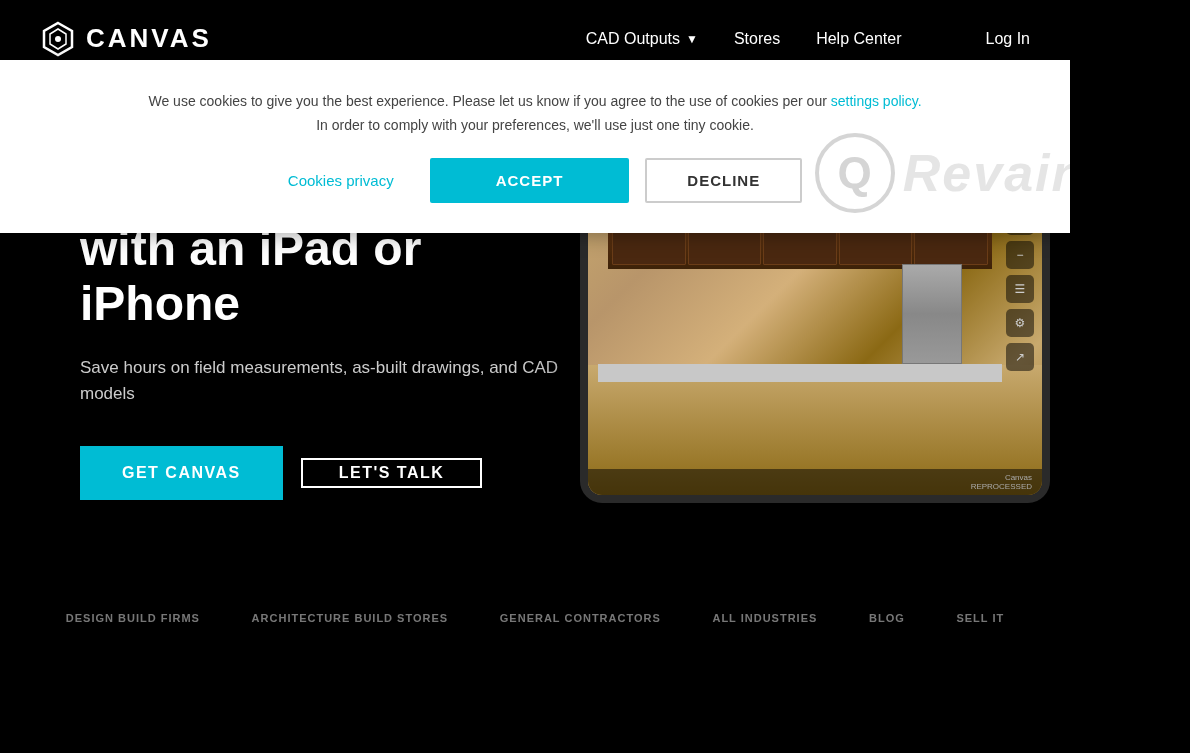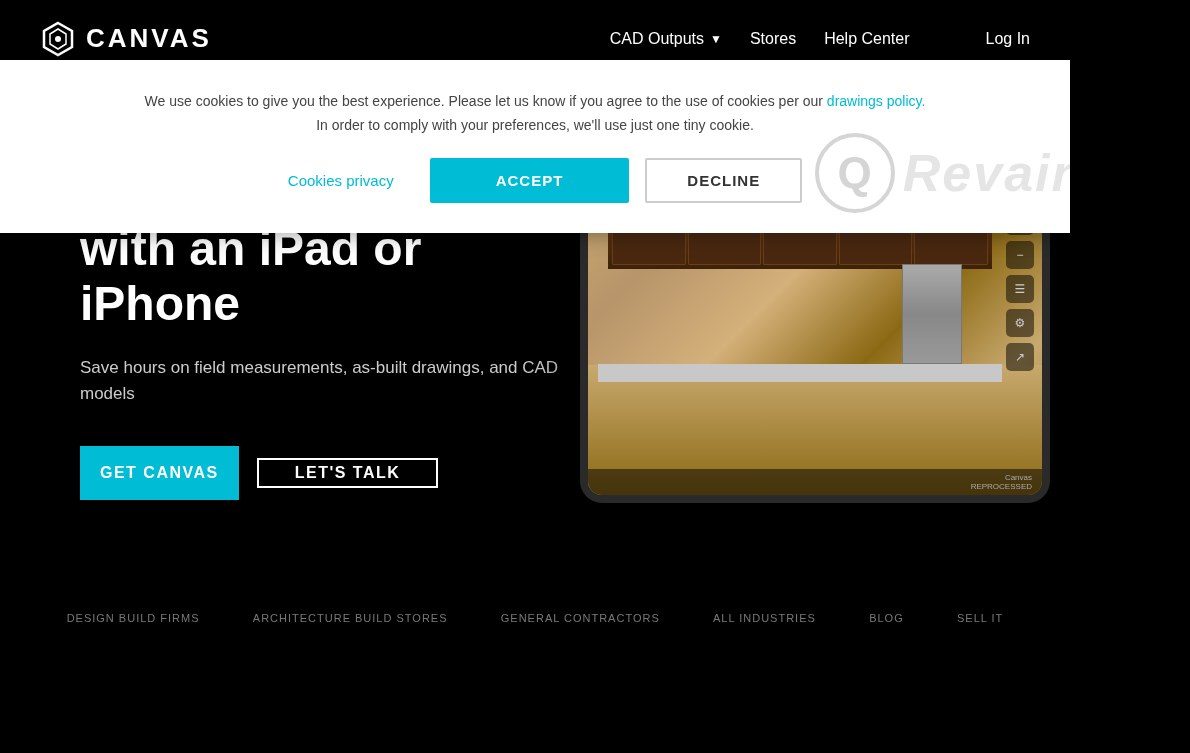--- a/index.html
+++ b/index.html
@@ -26,21 +26,21 @@
       height: 36px;
     }
     .logo-text {
       font-size: 26px;
       font-weight: 700;
       letter-spacing: 3px;
       color: #fff;
     }
     .nav-links {
       display: flex;
-      gap: 28px;
+      gap: 36px;
       margin-left: 16px;
     }
     .nav-link {
       color: #fff;
       text-decoration: none;
       font-size: 16px;
       font-weight: 400;
       cursor: pointer;
     }
     .nav-link-cad {
@@ -87,21 +87,21 @@
     }
     .hero-buttons {
       display: flex;
       gap: 18px;
       align-items: center;
     }
     .btn-get-canvas {
       background: #00bcd4;
       color: #fff;
       border: none;
-      padding: 18px 20px;
+      padding: 18px 42px;
       font-size: 16px;
       font-weight: 700;
       letter-spacing: 1.5px;
       cursor: pointer;
       text-transform: uppercase;
     }
     .btn-lets-talk {
       background: transparent;
       color: #fff;
       border: 2px solid #fff;
@@ -374,20 +374,21 @@
       overflow: hidden;
       position: relative;
     }
     .bottom-strip-item {
       color: #aaa;
       font-size: 11px;
       letter-spacing: 1px;
       text-transform: uppercase;
       opacity: 0.7;
       white-space: nowrap;
+      font-weight: bold;
     }
 
     .page-wrapper {
       position: relative;
       width: 1070px;
       min-height: 753px;
       overflow: hidden;
     }
   </style>
 </head>
@@ -473,21 +474,21 @@
             <div>Canvas</div>
             <div>REPROCESSED</div>
           </div>
         </div>
       </div>
     </div>
   </section>
 
   <div class="cookie-banner">
     <p class="cookie-text">
-      <span>We use cookies to give you the best experience. Please let us know if you agree to the use of cookies per our </span><a class="cookie-link" href="#"><span>drawings policy.</span></a>
+      <span>We use cookies to give you the best experience. Please let us know if you agree to the use of cookies per our </span><a class="cookie-link" href="#"><span>settings policy.</span></a>
       <br>
       <span>In order to comply with your preferences, we'll use just one tiny cookie.</span>
     </p>
     <div class="cookie-actions">
       <button class="btn-cookies-settings">Cookies privacy</button>
       <button class="btn-accept">ACCEPT</button>
       <button class="btn-decline">DECLINE</button>
     </div>
 
     <div class="revain-overlay">

